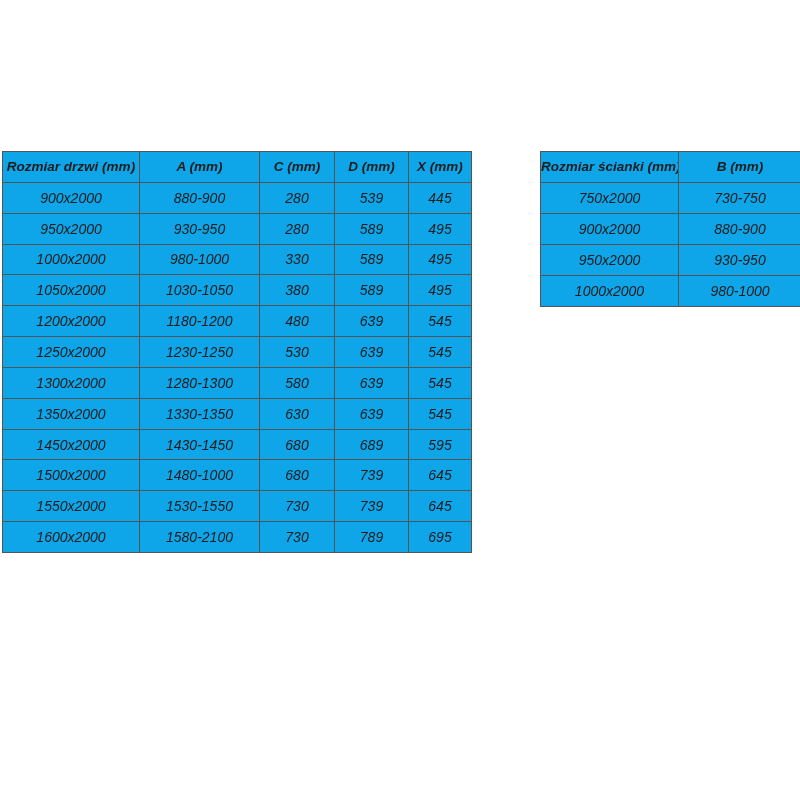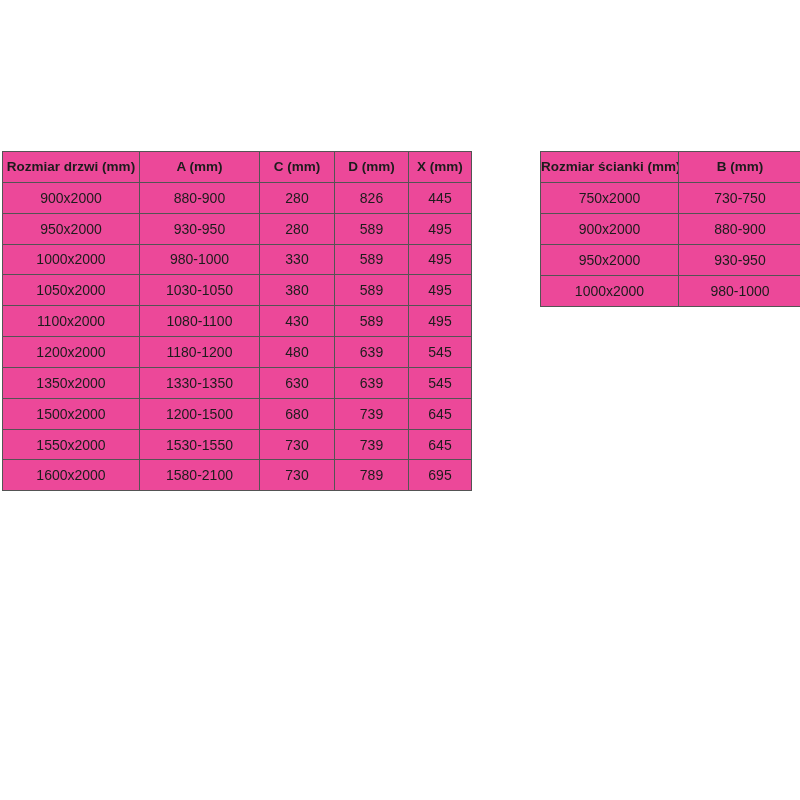--- a/index.html
+++ b/index.html
@@ -12,21 +12,22 @@
     position: relative;
     width: 800px;
     height: 800px;
     background: #ffffff;
     overflow: hidden;
   }
   table.spec {
     position: absolute;
     border-collapse: collapse;
     table-layout: fixed;
-    background: #ec4899;
+    background: #0ea5e9;
+    font-style: italic;
   }
   table.spec th,
   table.spec td {
     border: 1px solid #545454;
     text-align: center;
     vertical-align: middle;
     padding: 0;
     color: #1c1c1c;
     white-space: nowrap;
     overflow: hidden;
@@ -81,21 +82,21 @@
         <th>C (mm)</th>
         <th>D (mm)</th>
         <th>X (mm)</th>
       </tr>
     </thead>
     <tbody>
         <tr>
           <td>900x2000</td>
           <td>880-900</td>
           <td>280</td>
-          <td>826</td>
+          <td>539</td>
           <td>445</td>
         </tr>
         <tr>
           <td>950x2000</td>
           <td>930-950</td>
           <td>280</td>
           <td>589</td>
           <td>495</td>
         </tr>
         <tr>
@@ -106,43 +107,57 @@
           <td>495</td>
         </tr>
         <tr>
           <td>1050x2000</td>
           <td>1030-1050</td>
           <td>380</td>
           <td>589</td>
           <td>495</td>
         </tr>
         <tr>
-          <td>1100x2000</td>
-          <td>1080-1100</td>
-          <td>430</td>
-          <td>589</td>
-          <td>495</td>
-        </tr>
-        <tr>
           <td>1200x2000</td>
           <td>1180-1200</td>
           <td>480</td>
           <td>639</td>
           <td>545</td>
         </tr>
         <tr>
+          <td>1250x2000</td>
+          <td>1230-1250</td>
+          <td>530</td>
+          <td>639</td>
+          <td>545</td>
+        </tr>
+        <tr>
+          <td>1300x2000</td>
+          <td>1280-1300</td>
+          <td>580</td>
+          <td>639</td>
+          <td>545</td>
+        </tr>
+        <tr>
           <td>1350x2000</td>
           <td>1330-1350</td>
           <td>630</td>
           <td>639</td>
           <td>545</td>
         </tr>
         <tr>
+          <td>1450x2000</td>
+          <td>1430-1450</td>
+          <td>680</td>
+          <td>689</td>
+          <td>595</td>
+        </tr>
+        <tr>
           <td>1500x2000</td>
-          <td>1200-1500</td>
+          <td>1480-1000</td>
           <td>680</td>
           <td>739</td>
           <td>645</td>
         </tr>
         <tr>
           <td>1550x2000</td>
           <td>1530-1550</td>
           <td>730</td>
           <td>739</td>
           <td>645</td>

